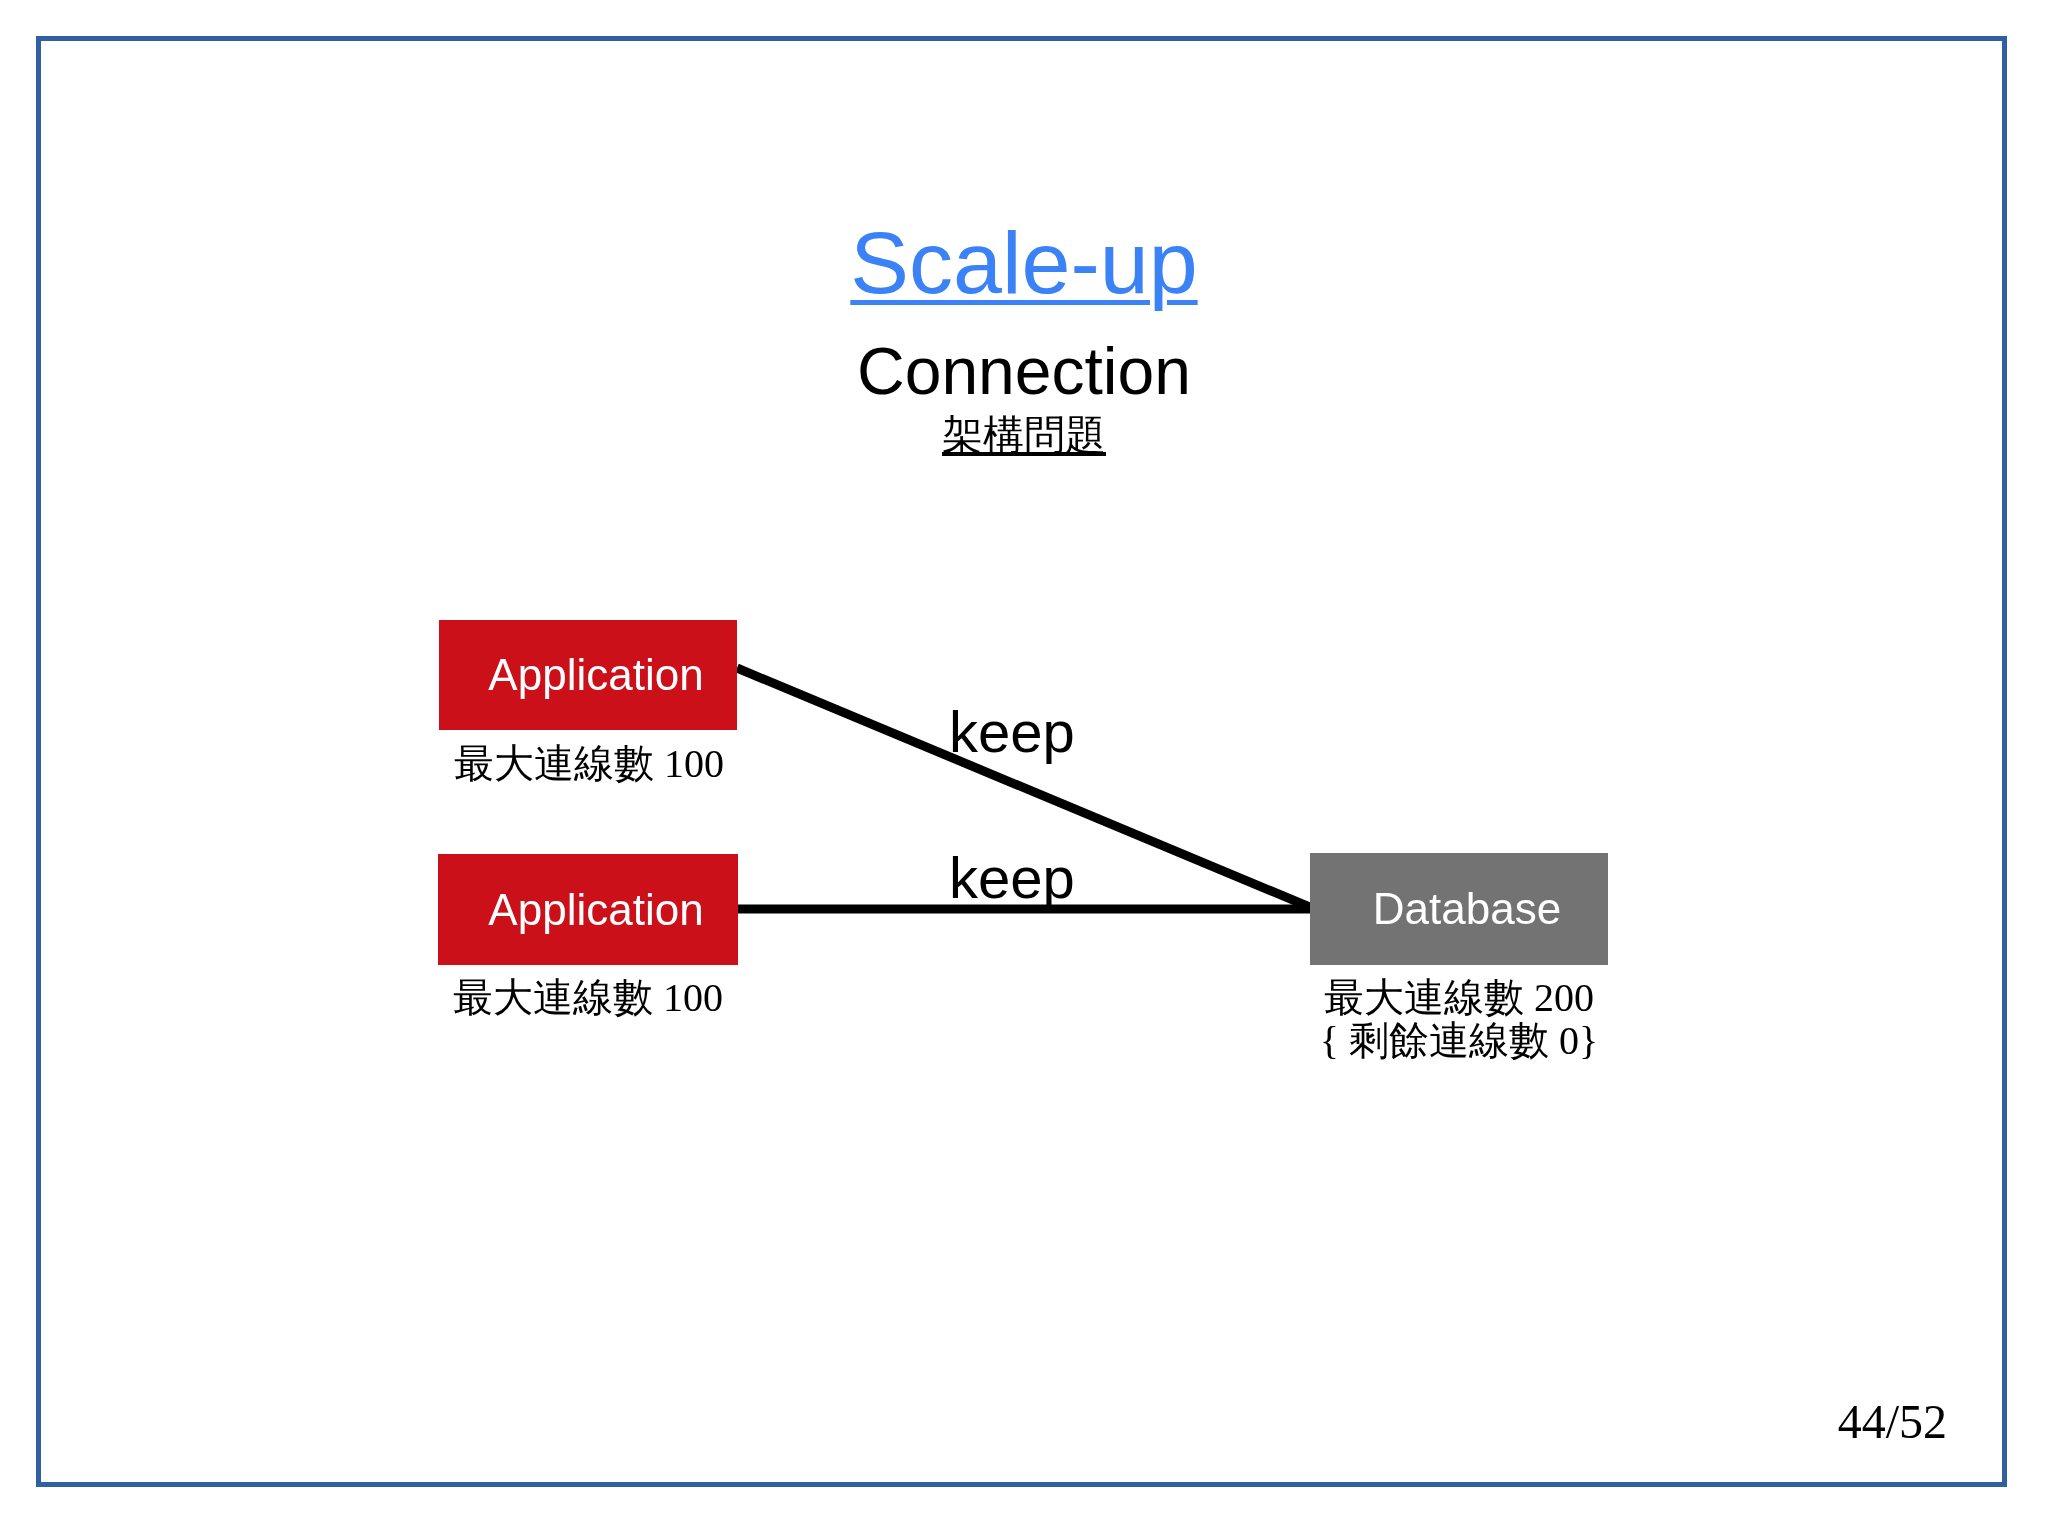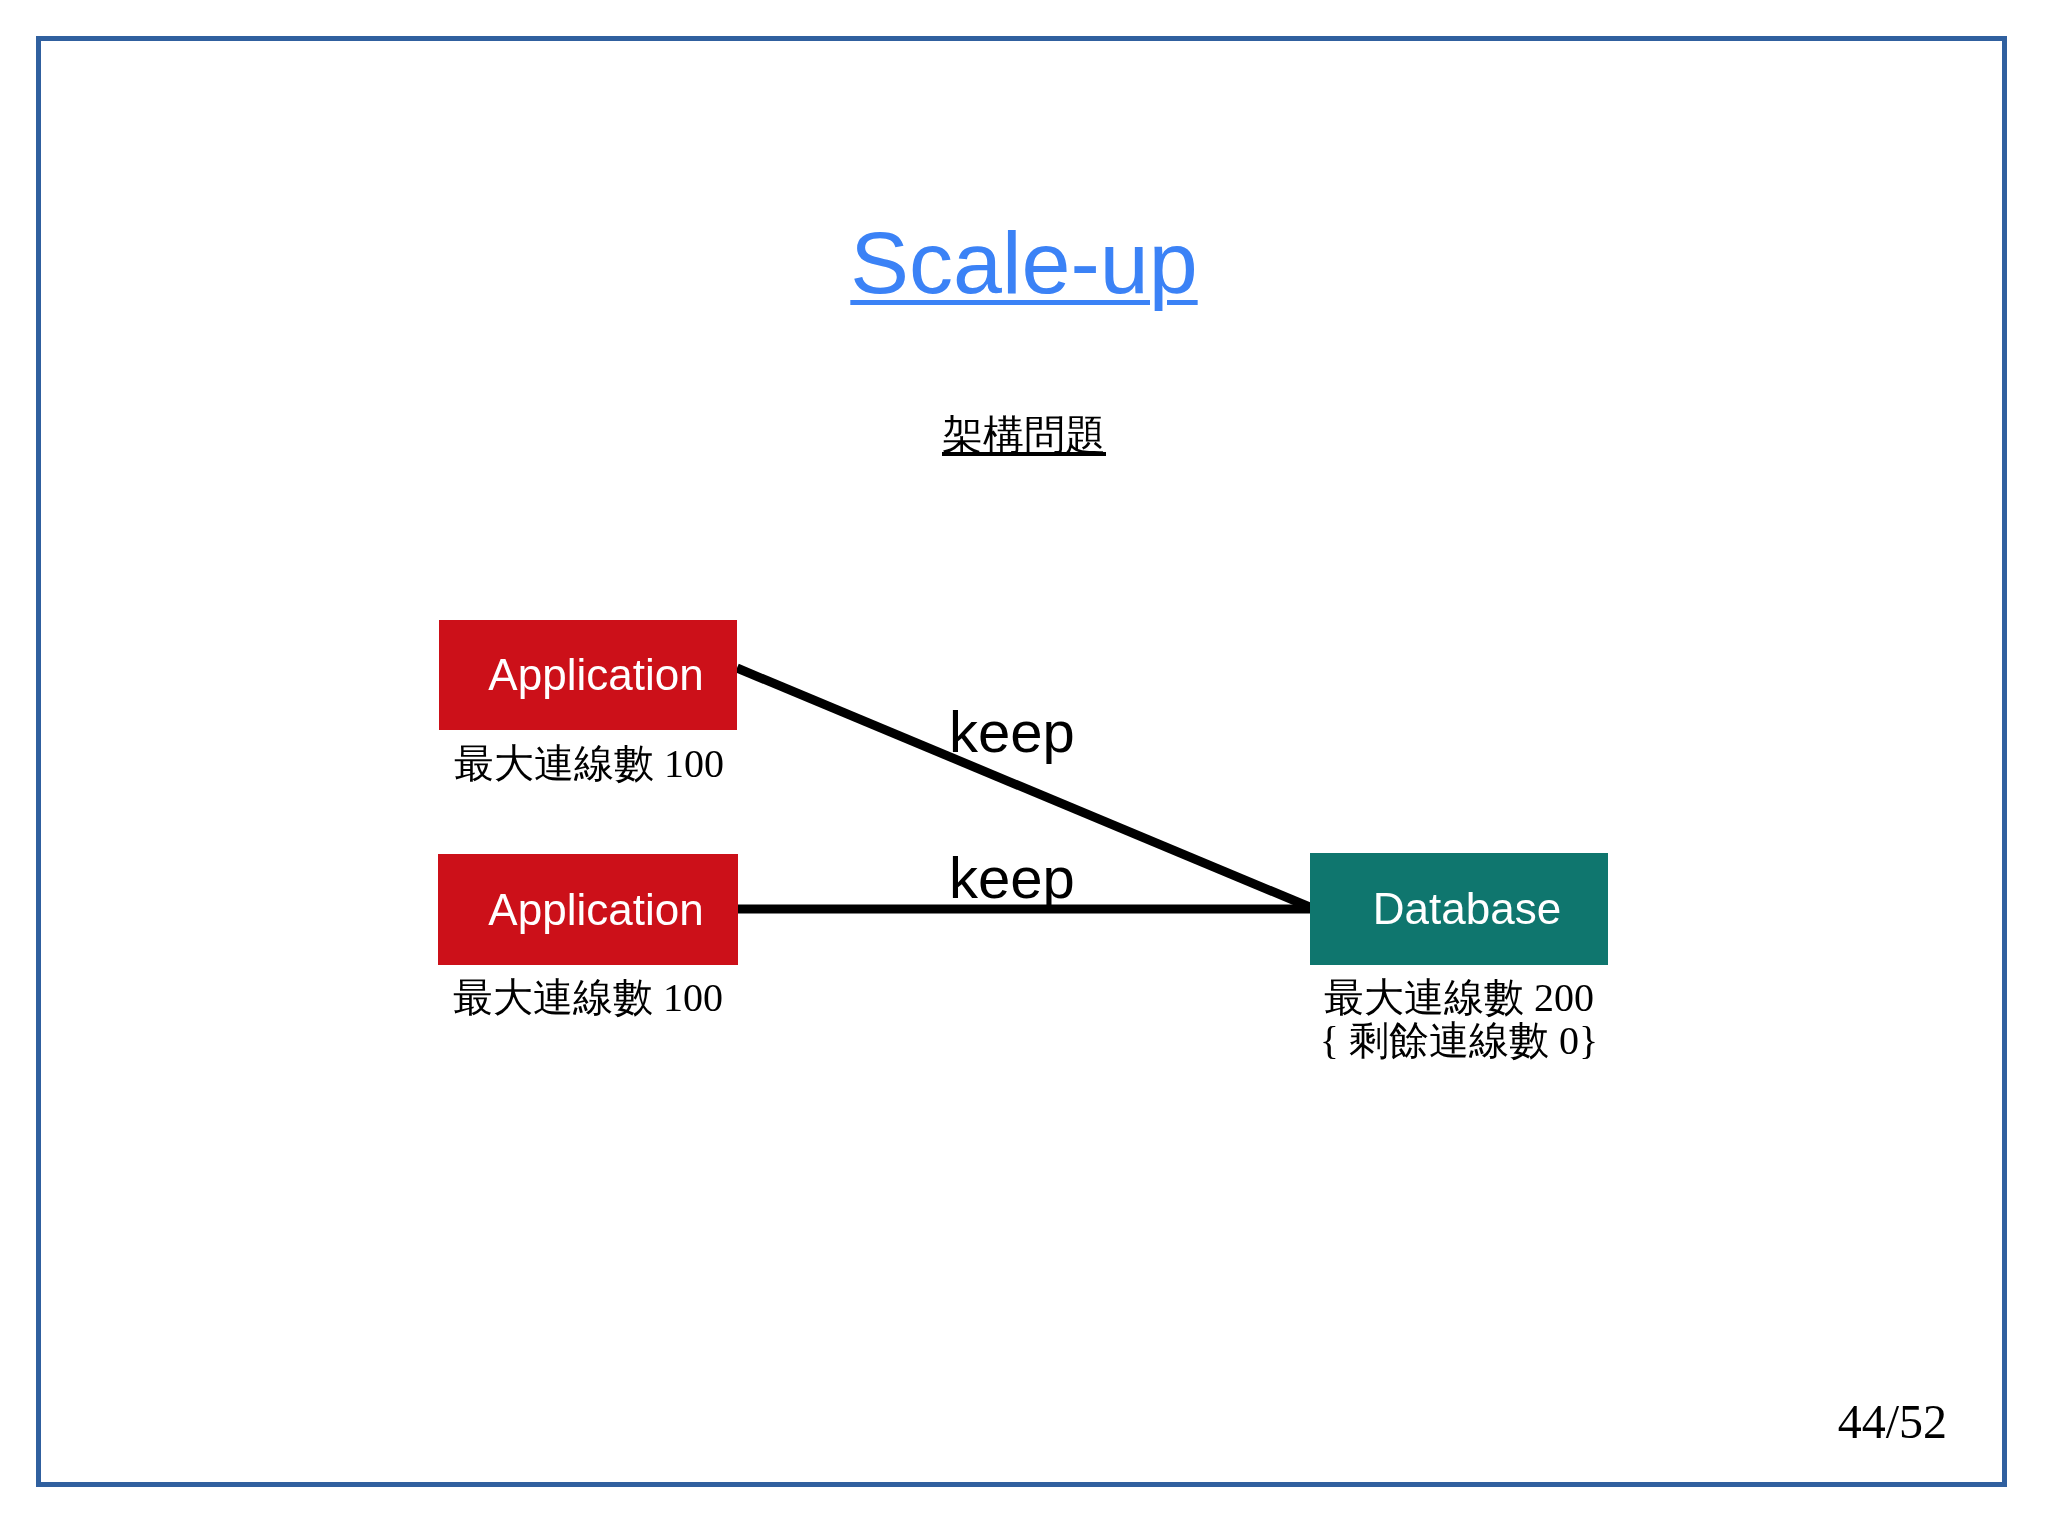--- a/index.html
+++ b/index.html
@@ -117,39 +117,40 @@
 <body>
 
 <div class="canvas">
 
   <div class="slide-border"></div>
 
   <div class="title">
     <span class="underlined">Scale-up</span>
   </div>
 
+  <div class="subtitle">Connection</div>
 
   <div class="subtitle-cjk">架構問題</div>
 
   <svg class="lines-svg" viewBox="0 0 2048 1535" xmlns="http://www.w3.org/2000/svg">
     <line x1="737" y1="668" x2="1312" y2="908" stroke="#000000" stroke-width="9"></line>
     <line x1="738" y1="909" x2="1312" y2="909" stroke="#000000" stroke-width="9"></line>
   </svg>
 
   <div class="node app1" style="background:#cc1019;">
     <span>Application</span>
   </div>
   <div class="caption c-app1">最大連線數 100</div>
 
   <div class="node app2" style="background:#cc1019;">
     <span>Application</span>
   </div>
   <div class="caption c-app2">最大連線數 100</div>
 
-  <div class="node db" style="background:#0f766e;">
+  <div class="node db" style="background:#737373;">
     <span>Database</span>
   </div>
   <div class="caption c-db">
     <div>最大連線數 200</div>
     <div>{ 剩餘連線數 0}</div>
   </div>
 
   <div class="edge-label k1">keep</div>
   <div class="edge-label k2">keep</div>
 

